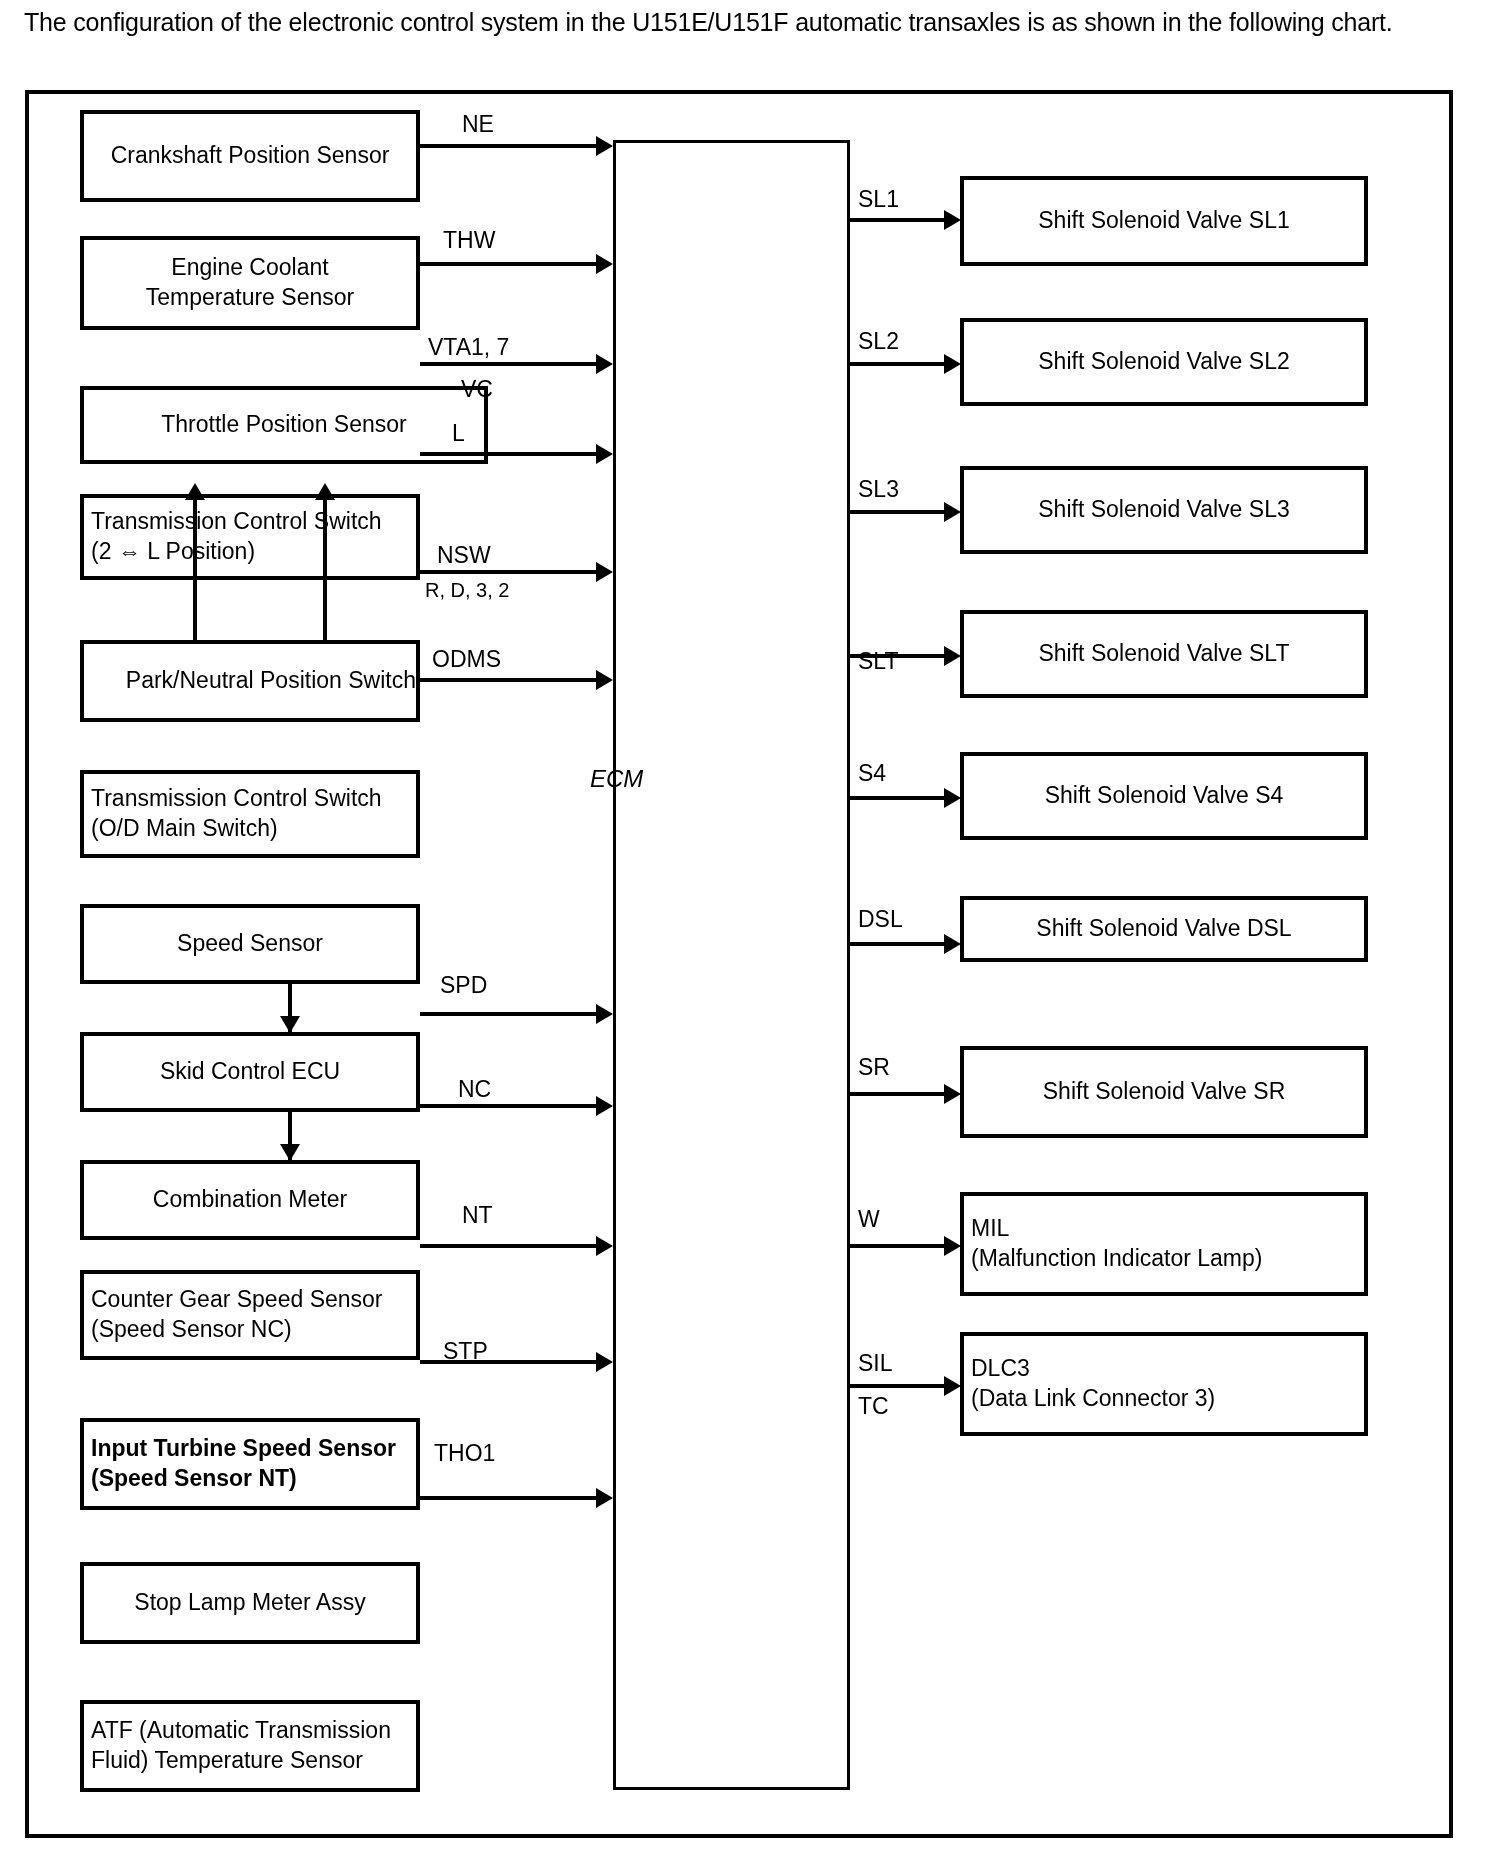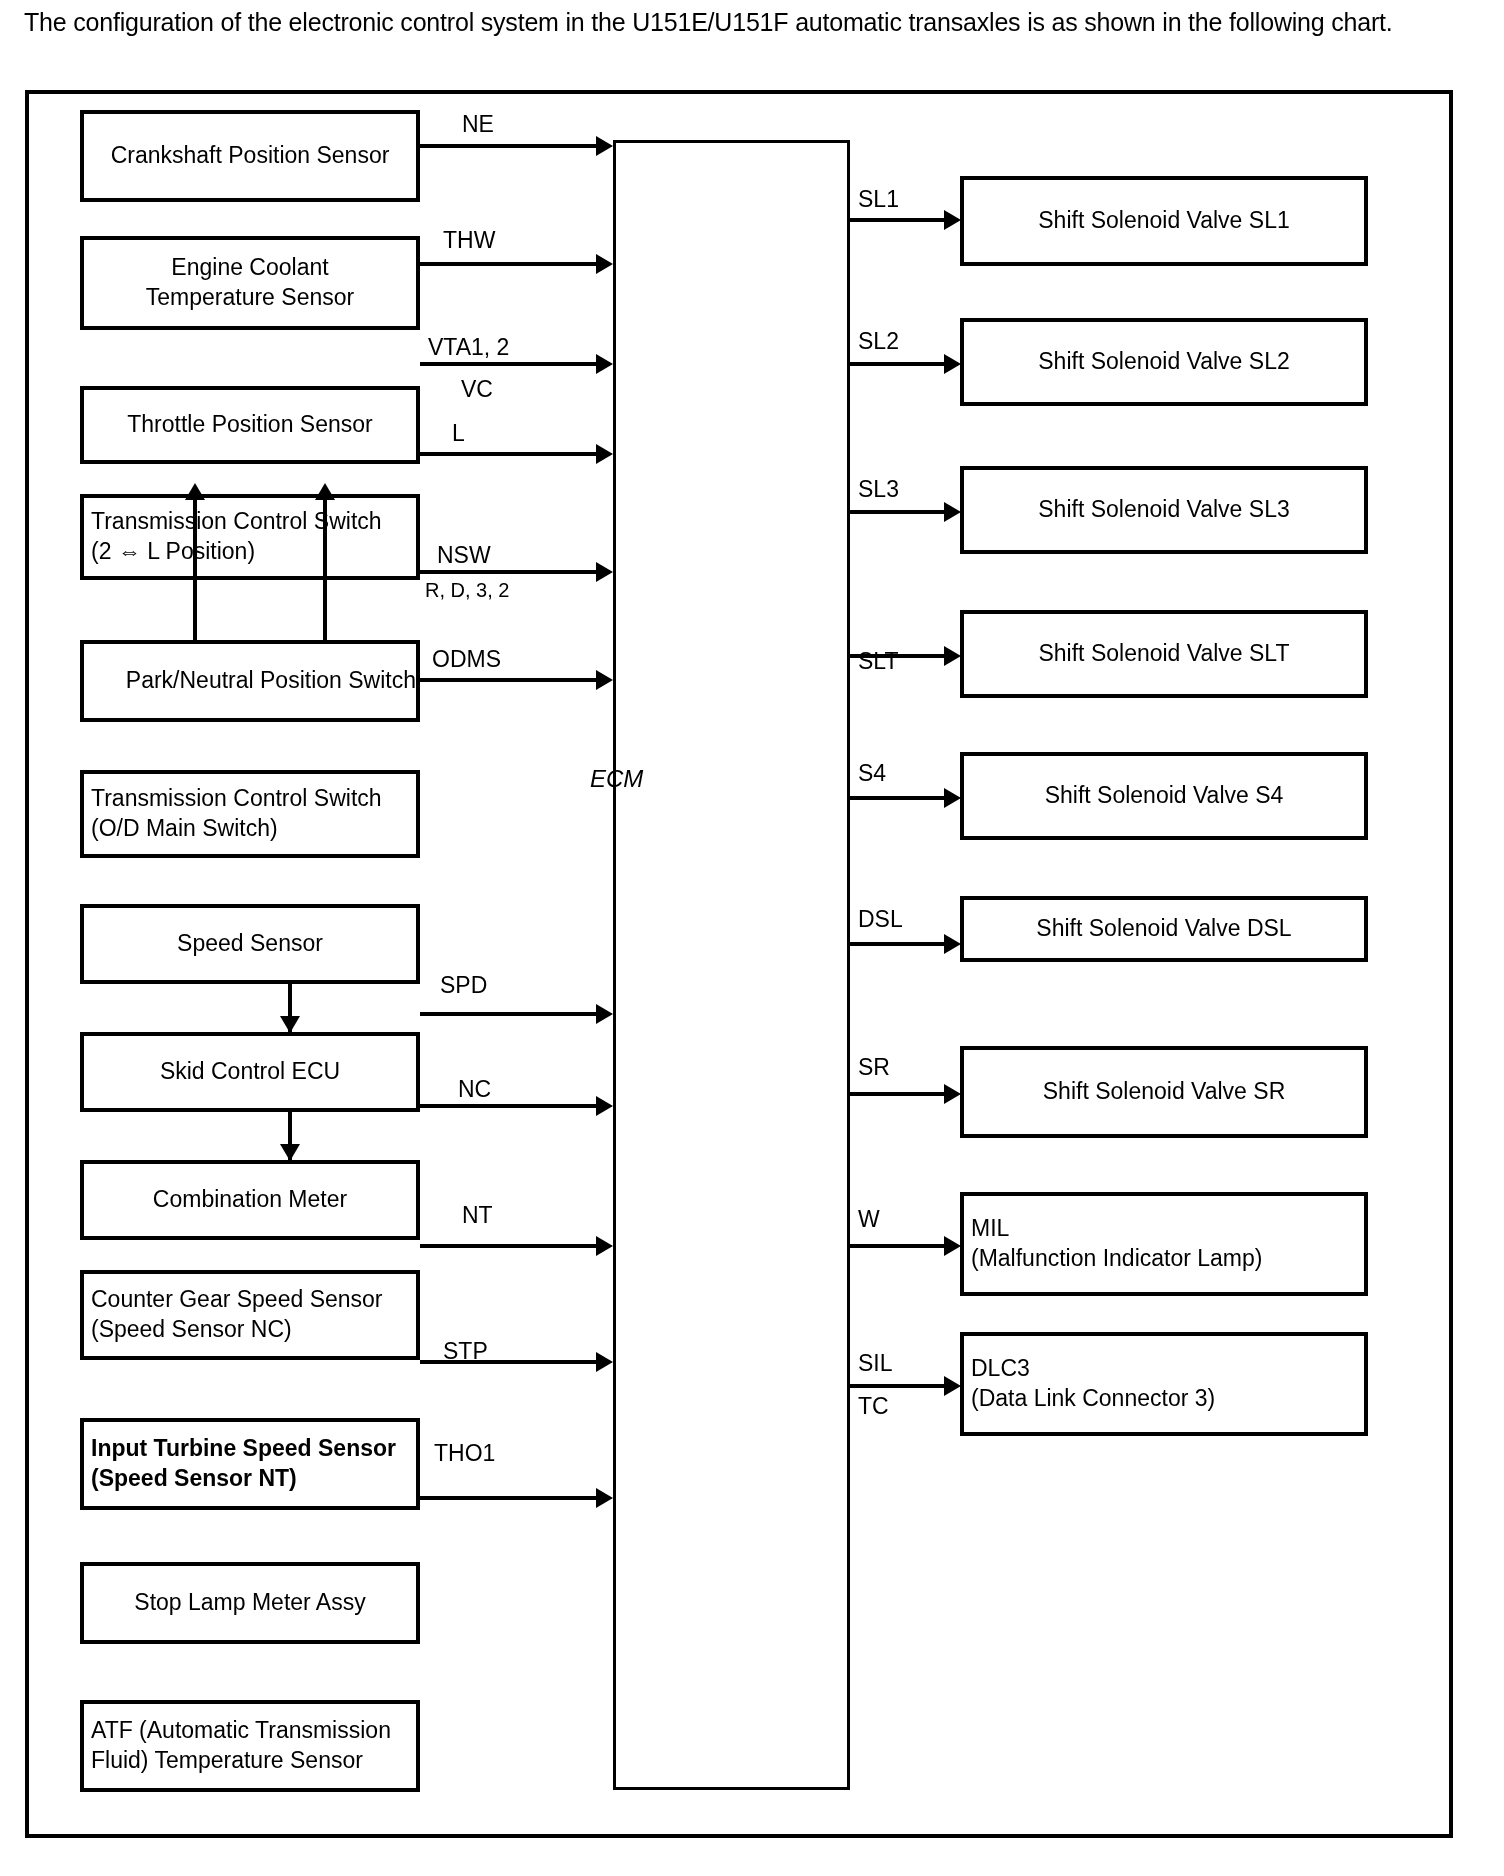--- a/index.html
+++ b/index.html
@@ -66,21 +66,21 @@
 
 <div class="box center" style="left:80px;top:110px;width:340px;height:92px;">
   <span class="ln">Crankshaft Position Sensor</span>
 </div>
 
 <div class="box center" style="left:80px;top:236px;width:340px;height:94px;">
   <span class="ln">Engine Coolant</span>
   <span class="ln">Temperature Sensor</span>
 </div>
 
-<div class="box center" style="left:80px;top:386px;width:340px;height:78px;">
+<div class="box center" style="left:80px;top:386px;width:408px;height:78px;">
   <span class="ln">Throttle Position Sensor</span>
 </div>
 
 <div class="box left" style="left:80px;top:494px;width:340px;height:86px;">
   <span class="ln">Transmission Control Switch</span>
   <span class="ln">(2 ⇔ L Position)</span>
 </div>
 
 <div class="box left" style="left:80px;top:640px;width:340px;height:82px;align-items:flex-end;">
   <span class="ln">Park/Neutral Position Switch</span>
@@ -163,21 +163,21 @@
 <div class="hline" style="left:420px;top:144px;width:176px;"></div>
 <div class="ah-r" style="left:596px;top:136px;"></div>
 <div class="sig" style="left:462px;top:113px;">NE</div>
 
 <div class="hline" style="left:420px;top:262px;width:176px;"></div>
 <div class="ah-r" style="left:596px;top:254px;"></div>
 <div class="sig" style="left:443px;top:229px;">THW</div>
 
 <div class="hline" style="left:420px;top:362px;width:176px;"></div>
 <div class="ah-r" style="left:596px;top:354px;"></div>
-<div class="sig" style="left:428px;top:336px;">VTA1, 2</div>
+<div class="sig" style="left:428px;top:336px;">VTA1, 7</div>
 <div class="sig" style="left:461px;top:378px;">VC</div>
 
 <div class="hline" style="left:420px;top:452px;width:176px;"></div>
 <div class="ah-r" style="left:596px;top:444px;"></div>
 <div class="sig" style="left:452px;top:422px;">L</div>
 
 <div class="hline" style="left:420px;top:570px;width:176px;"></div>
 <div class="ah-r" style="left:596px;top:562px;"></div>
 <div class="sig" style="left:437px;top:544px;">NSW</div>
 <div class="sig small" style="left:425px;top:580px;">R, D, 3, 2</div>

